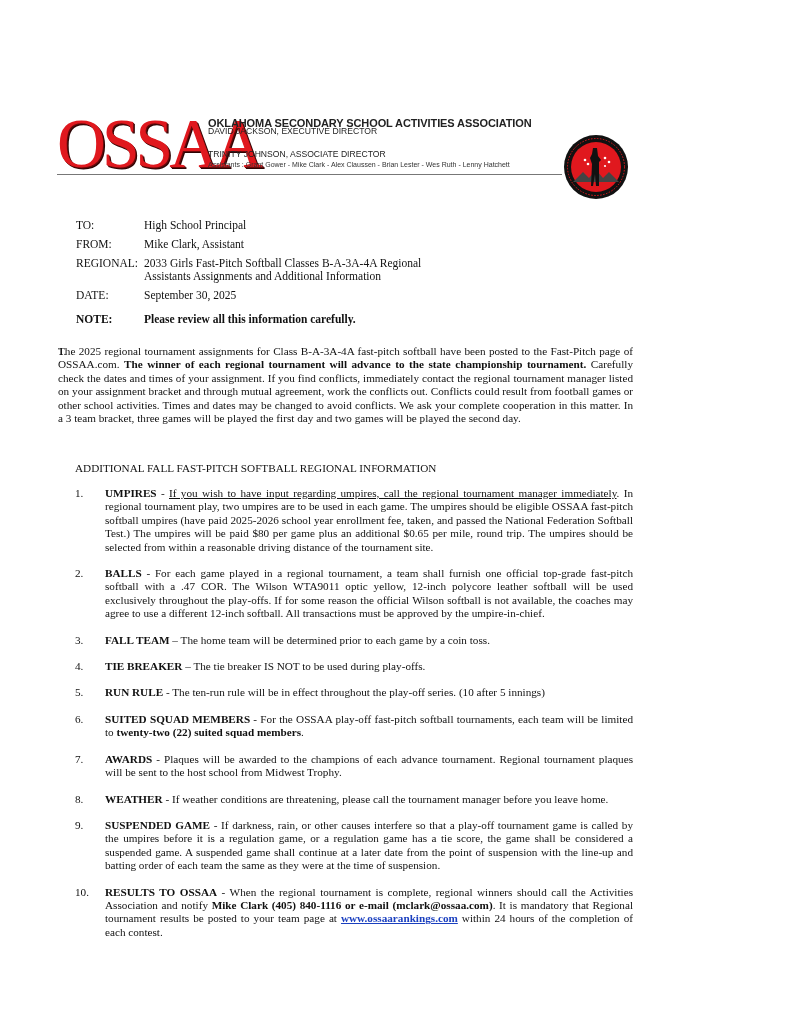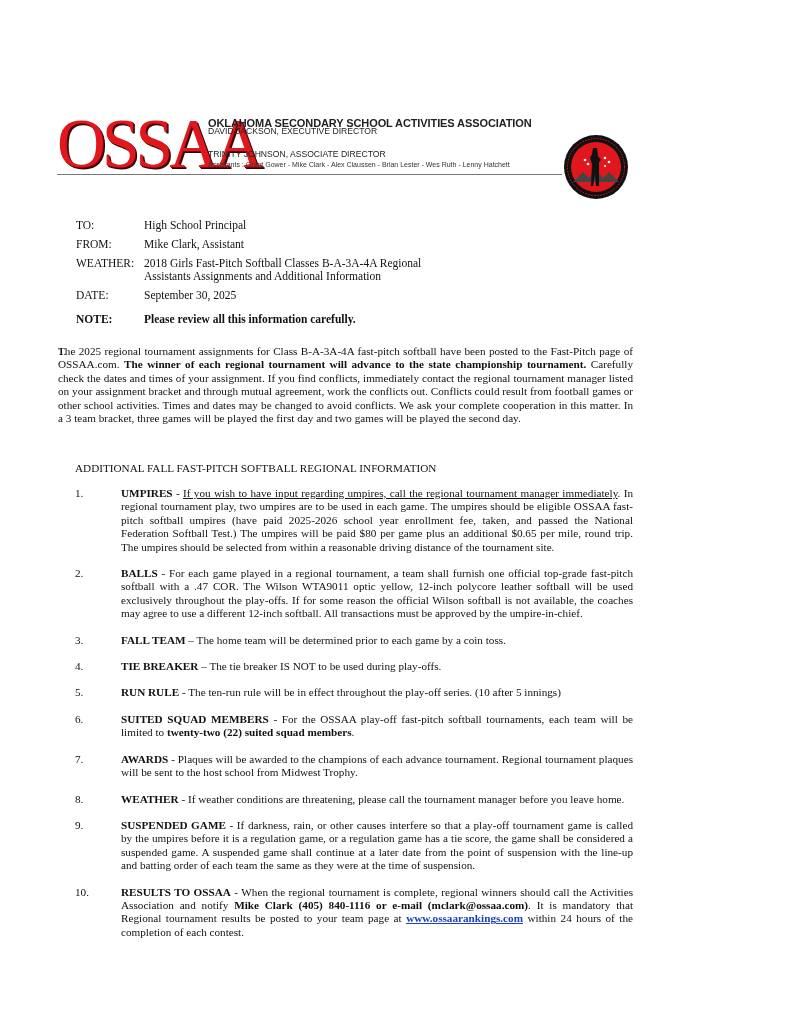--- a/index.html
+++ b/index.html
@@ -28,21 +28,21 @@
 
   .para1 { position: absolute; left: 58px; top: 345px; width: 575px; font-size: 11.2px; line-height: 13.4px; text-align: justify; }
   .num { position: absolute; left: 0; top: 0; }
   .para1 .txt { }
 
   .section-heading { position: absolute; left: 75px; top: 462px; font-size: 11.2px; white-space: nowrap; }
 
   .items { position: absolute; left: 75px; top: 487px; width: 558px; font-size: 11.2px; line-height: 13.4px; }
   .item { position: relative; margin-bottom: 13px; text-align: justify; }
   .item .inum { position: absolute; left: 0; top: 0; }
-  .item .itxt { margin-left: 46px; }
+  .item .itxt { margin-left: 30px; }
   .item.ten .inum { left: 0; }
   .u { text-decoration: underline; }
   .link { color: #1a3fbf; text-decoration: underline; font-weight: bold; }
 </style>
 </head>
 <body>
 
 <div class="letterhead">
   <div class="logo-text">OSSAA</div>
   <div class="org-name">OKLAHOMA SECONDARY SCHOOL ACTIVITIES ASSOCIATION</div>
@@ -67,23 +67,23 @@
 <div class="memo">
   <div class="memo-row">
     <span class="memo-label">TO:</span>
     <span class="memo-value">High School Principal</span>
   </div>
   <div class="memo-row">
     <span class="memo-label">FROM:</span>
     <span class="memo-value">Mike Clark, Assistant</span>
   </div>
   <div class="memo-row" style="height:32px;">
-    <span class="memo-label">WEATHER:</span>
+    <span class="memo-label">REGIONAL:</span>
     <span class="memo-value">
-      <span>2018 Girls Fast-Pitch Softball Classes B-A-3A-4A Regional</span><br>
+      <span>2033 Girls Fast-Pitch Softball Classes B-A-3A-4A Regional</span><br>
       <span>Assistants Assignments and Additional Information</span>
     </span>
   </div>
   <div class="memo-row" style="height:24px;">
     <span class="memo-label">DATE:</span>
     <span class="memo-value">September 30, 2025</span>
   </div>
   <div class="memo-row bold">
     <span class="memo-label">NOTE:</span>
     <span class="memo-value">Please review all this information carefully.</span>

